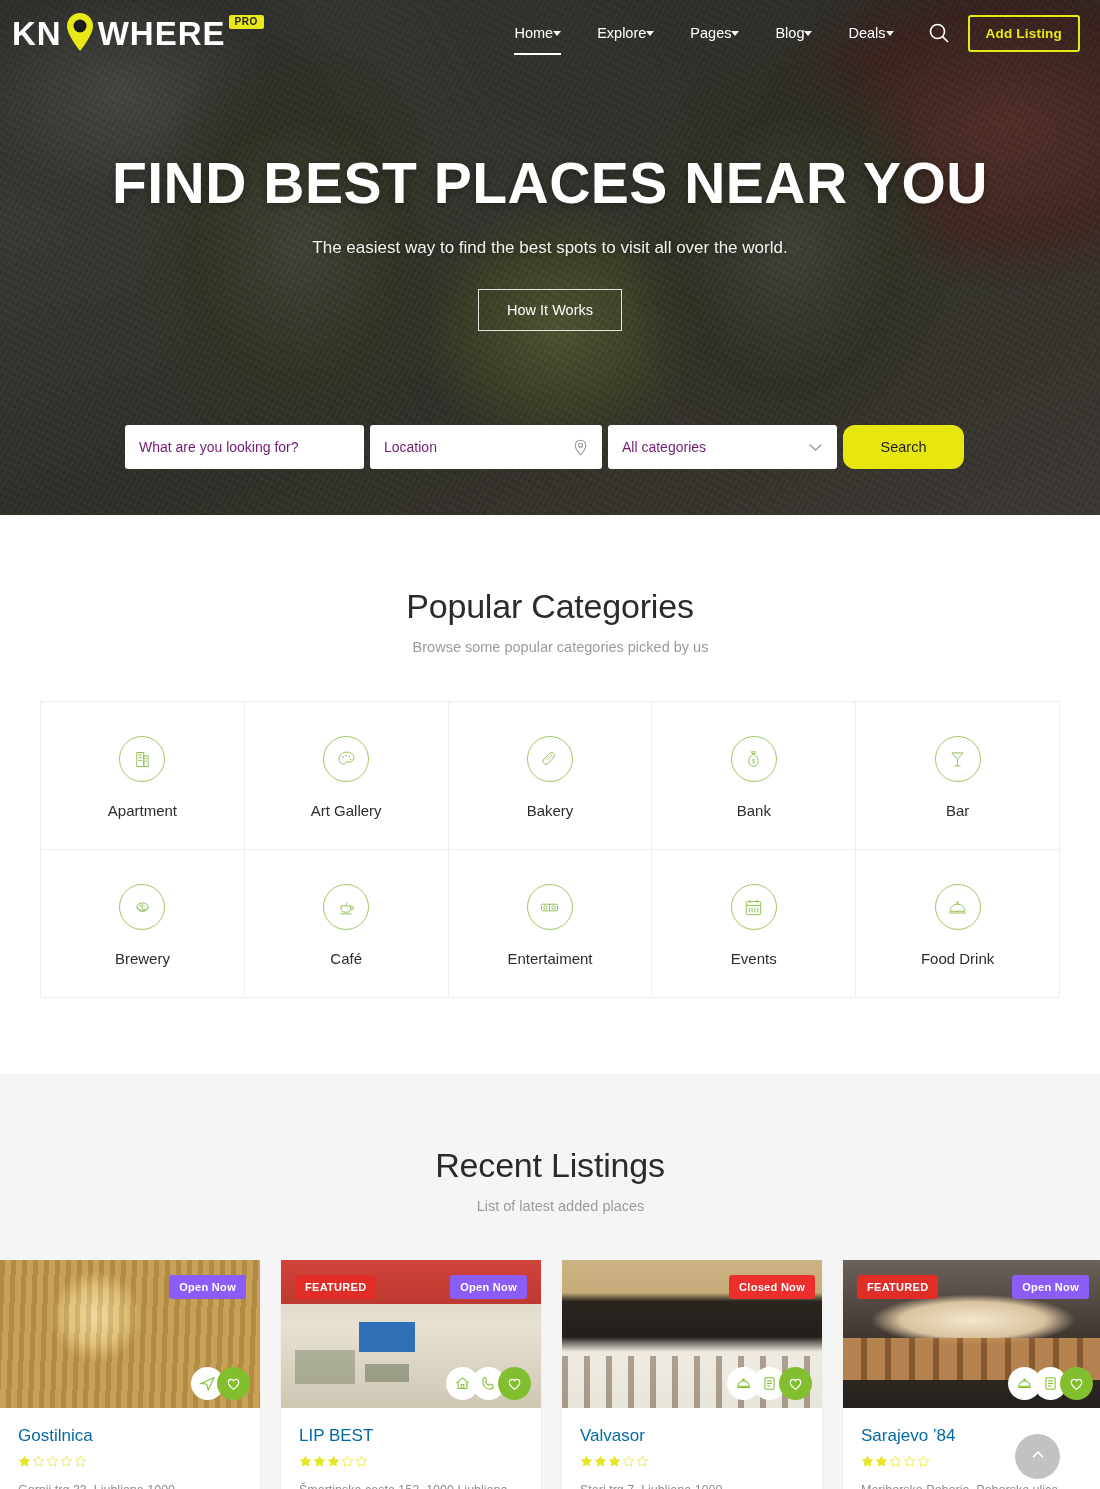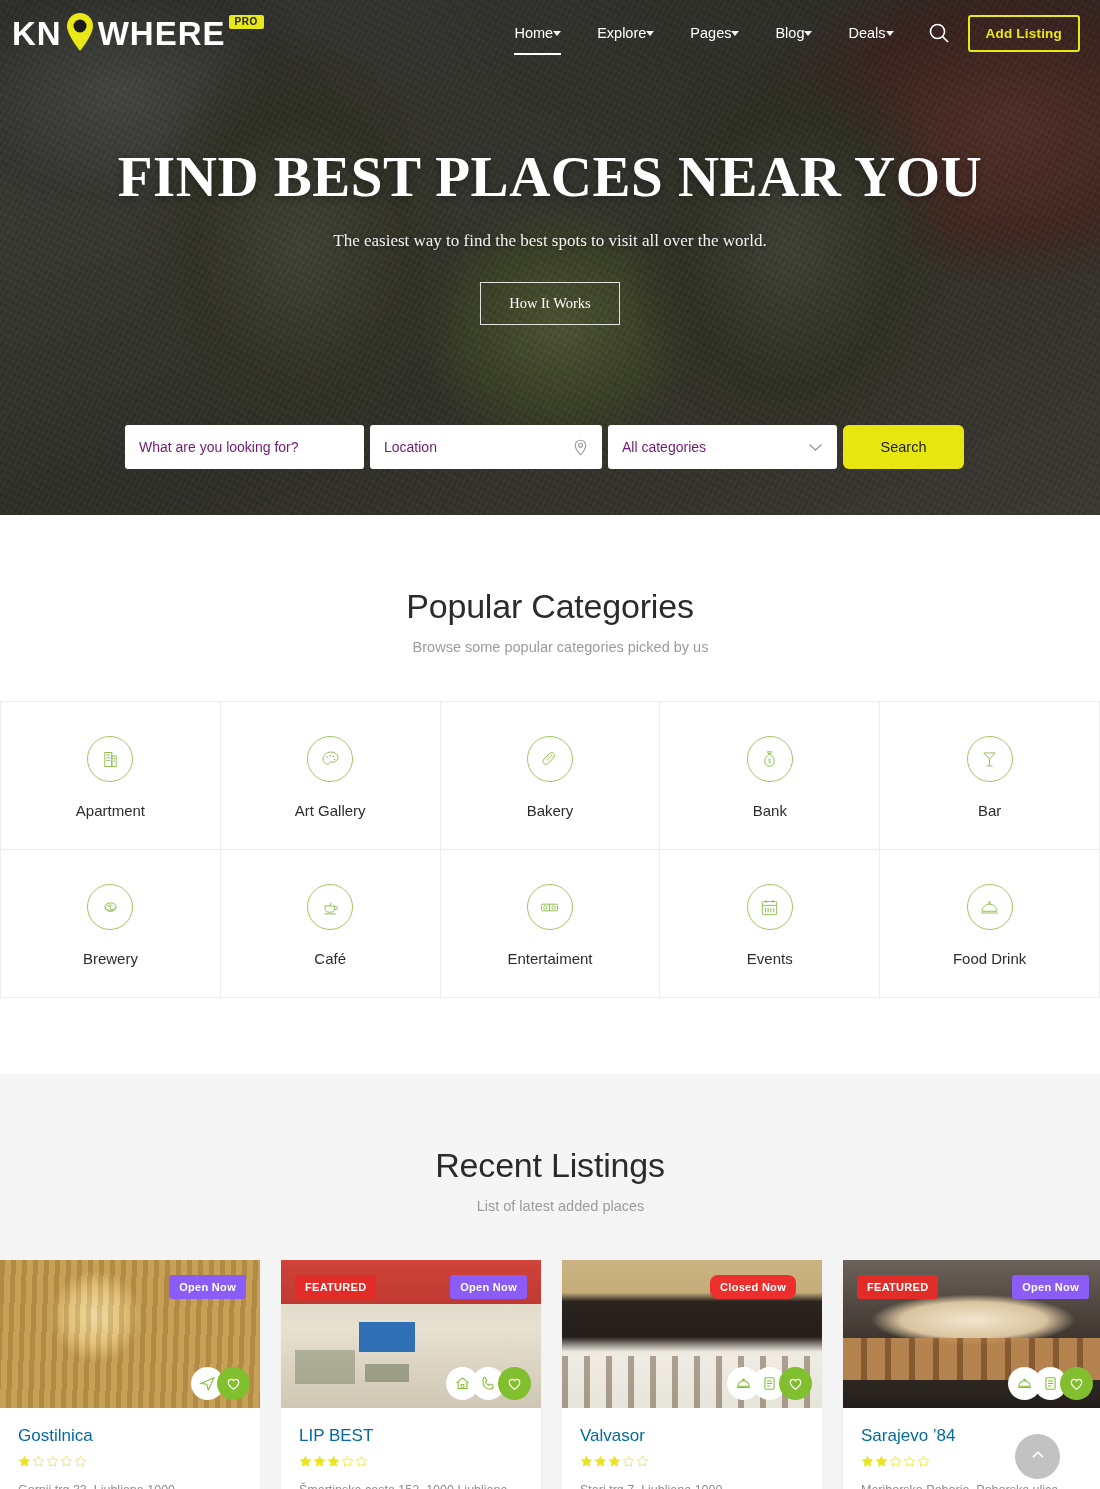--- a/index.html
+++ b/index.html
@@ -83,21 +83,21 @@
     width:26px; height:26px; display:flex; align-items:center; justify-content:center;
   }
   .add-listing {
     border:2px solid #e9e817; color:#e9e817; background:transparent;
     font-size:13.5px; font-weight:bold; padding:9px 16px; border-radius:3px;
     cursor:pointer; font-family:inherit; letter-spacing:.2px;
   }
 
   
   .hero-content {
-    position:absolute; left:0; right:0; top:144px; text-align:center; z-index:6;font-family:Liberation Serif, serif;
+    position:absolute; left:0; right:0; top:150px; text-align:center; z-index:6;
   }
   .hero-title {
     color:#fff; font-size:57px; font-weight:bold; letter-spacing:.5px;
     text-shadow:0 2px 8px rgba(0,0,0,.35);
   }
   .hero-sub {
     color:#f2f2f2; font-size:17px; margin-top:22px; font-weight:normal;
     text-shadow:0 1px 5px rgba(0,0,0,.4);
   }
   .how-it-works {
@@ -116,37 +116,37 @@
     background:#fff; height:44px; border-radius:3px;
     display:flex; align-items:center; padding:0 14px;
     font-size:14px; color:#701a75; position:relative;
   }
   .sb-keyword { width:239px; }
   .sb-location { width:232px; }
   .sb-category { width:229px; }
   .sb-field .f-text { flex:1; }
   .sb-field .f-icon { margin-left:auto; display:flex; align-items:center; }
   .sb-search-btn {
-    width:121px; height:44px; background:#e7e70f; border:none; border-radius:6px;
+    width:121px; height:44px; background:#e7e70f; border:none; border-radius:12px;
     color:#1d1d1d; font-size:14.5px; font-family:inherit; cursor:pointer;
   }
 
   
   .section { width:1100px; }
   .sec-white { background:#fff; padding:72px 0 76px; }
   .sec-gray  { background:#f5f5f5; padding:72px 0 0; }
   .sec-title {
     text-align:center; font-size:34px; font-weight:normal; color:#2b2b2b; letter-spacing:-.2px;
   }
   .sec-sub {
     text-align:center; font-size:14.5px; color:#9b9b9b; margin-top:13px;padding-left:21px;
   }
 
   .cat-grid {
-    margin:46px auto 0; width:1100px;
+    margin:46px auto 0; width:1020px;
     display:grid; grid-template-columns:repeat(5,1fr);
     border:1px solid #ededed; border-right:none; border-bottom:none;
     background:#fff;
   }
   .cat-cell {
     border-right:1px solid #ededed; border-bottom:1px solid #ededed;
     padding:34px 6px 30px; text-align:center; cursor:pointer;
   }
   .cat-circle {
     width:46px; height:46px; border-radius:50%; border:1px solid #9fc860;
@@ -212,21 +212,21 @@
     opacity:.92;
   }
 
   .badge {
     position:absolute; top:15px; z-index:3;
     font-size:11px; font-weight:bold; color:#fff;
     padding:6px 10px; border-radius:3px; letter-spacing:.3px;
   }
   .badge-featured { left:14px; background:#e12c28; }
   .badge-open { right:14px; background:#8b5cf6;padding-left:10px; }
-  .badge-closed { right:26px; background:#ec2f2c;border-radius:8px; }
+  .badge-closed { right:7px; background:#ec2f2c; }
 
   .card-actions {
     position:absolute; right:10px; bottom:8px; z-index:4;
     display:flex; align-items:center;
   }
   .act {
     width:33px; height:33px; border-radius:50%;
     display:flex; align-items:center; justify-content:center;
     margin-left:-7px; cursor:pointer;
   }

